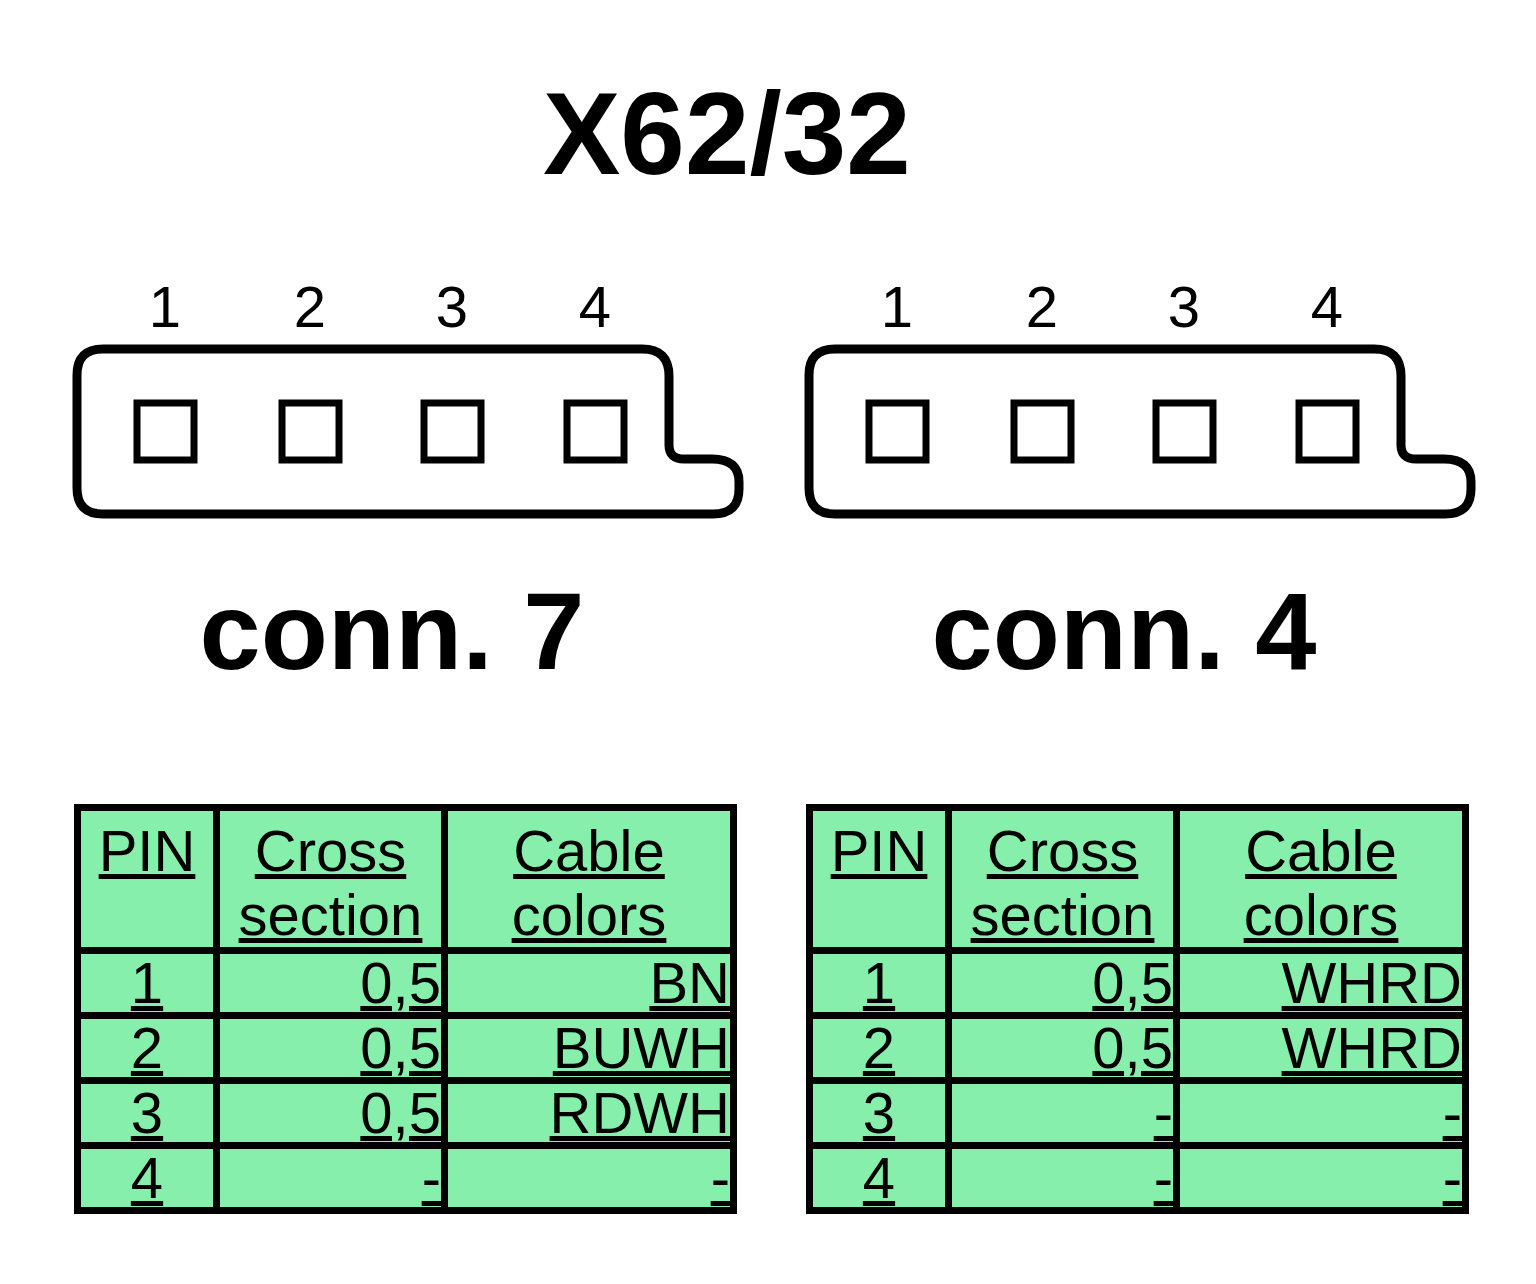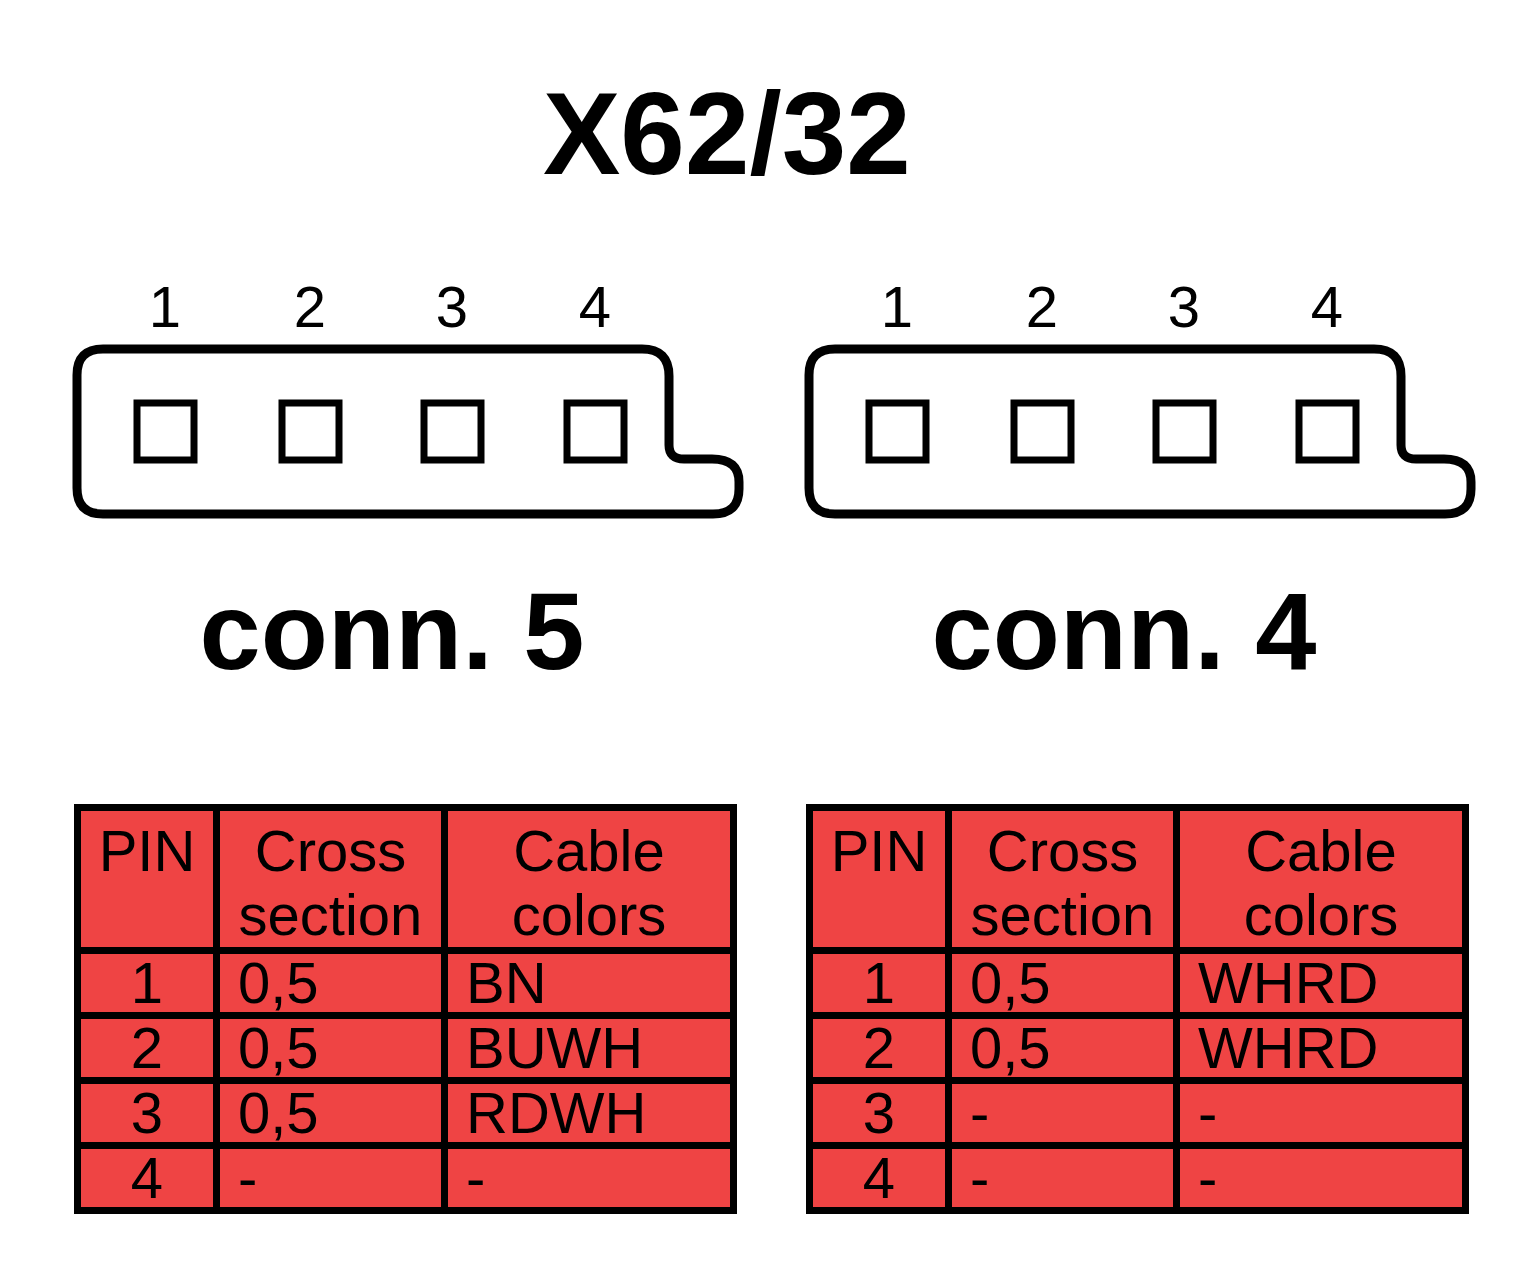--- a/index.html
+++ b/index.html
@@ -57,22 +57,23 @@
     font-weight: bold;
     line-height: 1.15;
     white-space: nowrap;
   }
 
   table.pin-table {
     position: absolute;
     top: 804px;
     border-collapse: collapse;
     table-layout: fixed;
-    background: #ef4444;
+    background: #86efac;
     border: 5px solid #15803d;
+    text-decoration: underline;
   }
   .pin-table col.c1 { width: 139px; }
   .pin-table col.c2 { width: 228px; }
   .pin-table col.c3 { width: 289px; }
   .pin-table th,
   .pin-table td {
     border: 7px solid #000000;
     font-size: 58px;
     font-weight: 400;
     font-family: "Liberation Sans", sans-serif;
@@ -86,21 +87,21 @@
     padding: 8px 4px 0 4px;
     line-height: 64px;
   }
   .pin-table td {
     height: 51px;
     vertical-align: middle;
     line-height: 58px;
     padding: 0;
   }
   .pin-table td.pin { text-align: center; }
-  .pin-table td.val { text-align: left; padding-left: 18px; }
+  .pin-table td.val { text-align: right; padding-left: 18px; }
 </style>
 </head>
 <body>
 
 <div class="abs title">X62/32</div>
 
 <div class="abs pin-num" style="left:125px">1</div>
 <div class="abs pin-num" style="left:270px">2</div>
 <div class="abs pin-num" style="left:412px">3</div>
 <div class="abs pin-num" style="left:555px">4</div>
@@ -123,21 +124,21 @@
 <svg class="abs connector-svg" style="left:787px" viewBox="55 330 700 200">
   <path d="M 103 349 L 642 349 Q 669 349 669 376 L 669 445 Q 669 459 684 459 L 712 459
            Q 739 459 739 482 L 739 489 Q 739 514 713 514 L 103 514 Q 77 514 77 488
            L 77 375 Q 77 349 103 349 Z"></path>
   <rect x="137" y="403" width="57" height="57"></rect>
   <rect x="282" y="403" width="57" height="57"></rect>
   <rect x="424" y="403" width="57" height="57"></rect>
   <rect x="567" y="403" width="57" height="57"></rect>
 </svg>
 
-<div class="abs conn-label" style="left:192px">conn. 5</div>
+<div class="abs conn-label" style="left:192px">conn. 7</div>
 <div class="abs conn-label" style="left:924px">conn. 4</div>
 
 <table class="pin-table" style="left:74px">
   <colgroup>
       <col class="c1">
       <col class="c2">
       <col class="c3">
     </colgroup>
   <thead>
     <tr>

